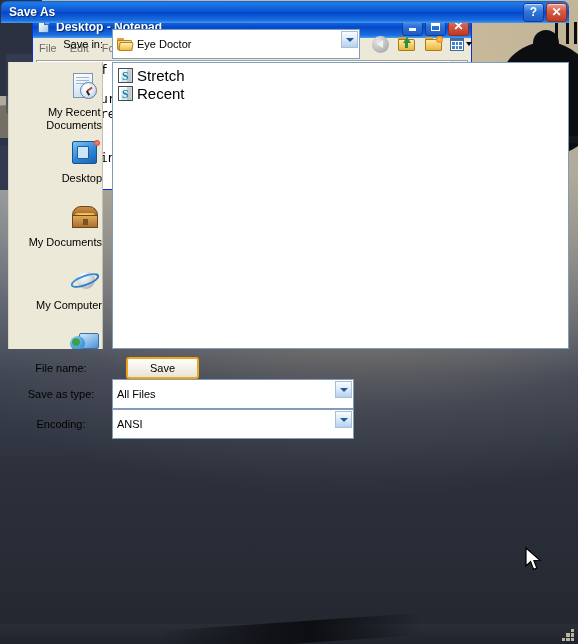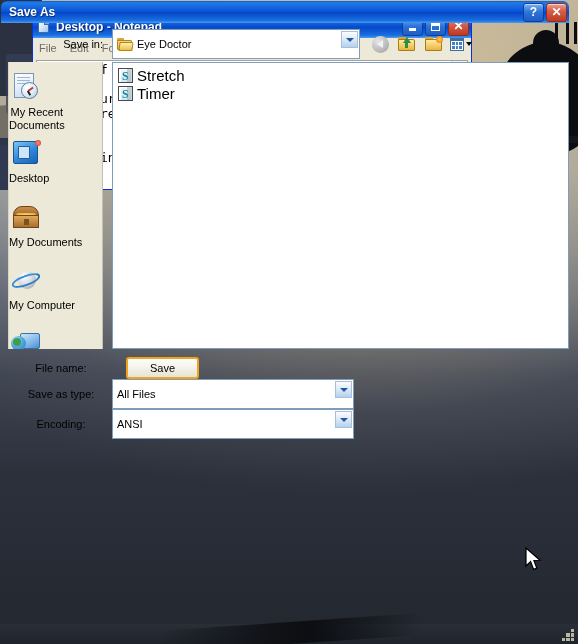--- a/index.html
+++ b/index.html
@@ -279,21 +279,21 @@
     display: flex; flex-direction: column;
     align-items: center;
     padding-top: 6px;
     gap: 0px;
     overflow: hidden;
   }
   .place {
     width: 93px; text-align: center;
     padding: 4px 0 3px 0;
     font-size: 11px; color: #000;
-    display: flex; flex-direction: column; align-items: flex-start;
+    display: flex; flex-direction: column; align-items: flex-end;
   }
   .place .pl-label { line-height: 12.5px; margin-top: 2px; }
   .pl-ico { width: 34px; height: 32px; position: relative; }
 
   
   .i-recent .doc { position:absolute; left:5px; top:1px; width:20px; height:25px;
     background: linear-gradient(160deg,#ffffff 0%,#e4eef9 50%,#c6daf0 100%);
     border:1px solid #7a95b5; }
   .i-recent .ln { position:absolute; left:8px; width:13px; height:1px; background:#9db6d2; }
   .i-recent .clk { position:absolute; left:12px; top:10px; width:17px; height:17px; border-radius:50%;
@@ -605,21 +605,21 @@
               <span class="shade"></span>
           </span>
           <span class="fname">Stretch</span>
         </div>
         <div class="file-item">
           <span class="vbs-ico">
             <span class="scroll-s"></span>
               <span class="sc">S</span>
               <span class="shade"></span>
           </span>
-          <span class="fname">Timer</span>
+          <span class="fname">Recent</span>
         </div>
       </div>
     </div>
 
     <div class="form">
       <div class="frow">
         <div class="flabel">File name:</div>
         <div class="btncol">
           <div class="xbtn" id="btn-save">Save</div>
         </div>

